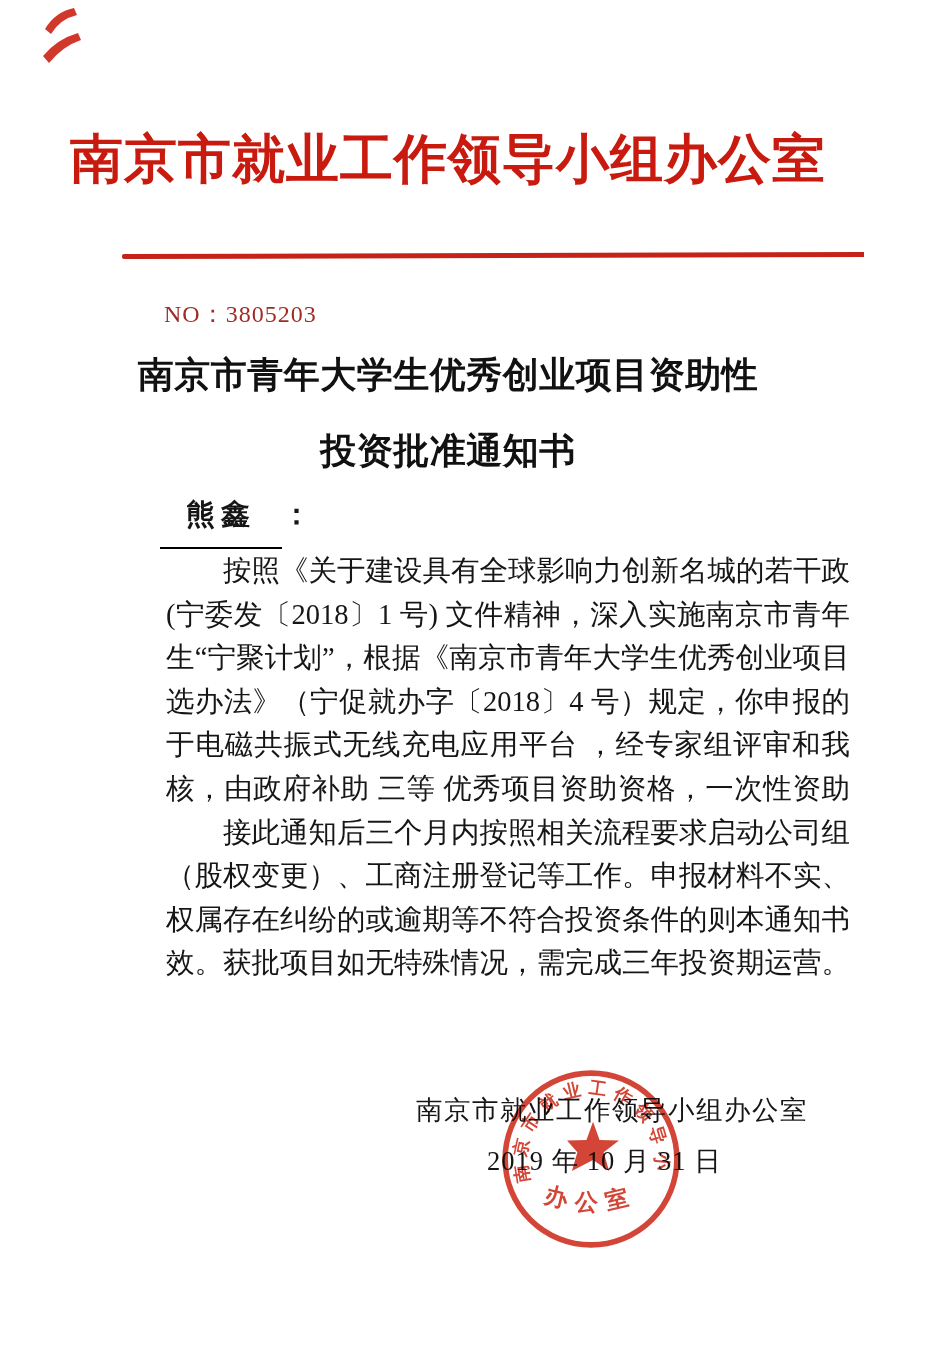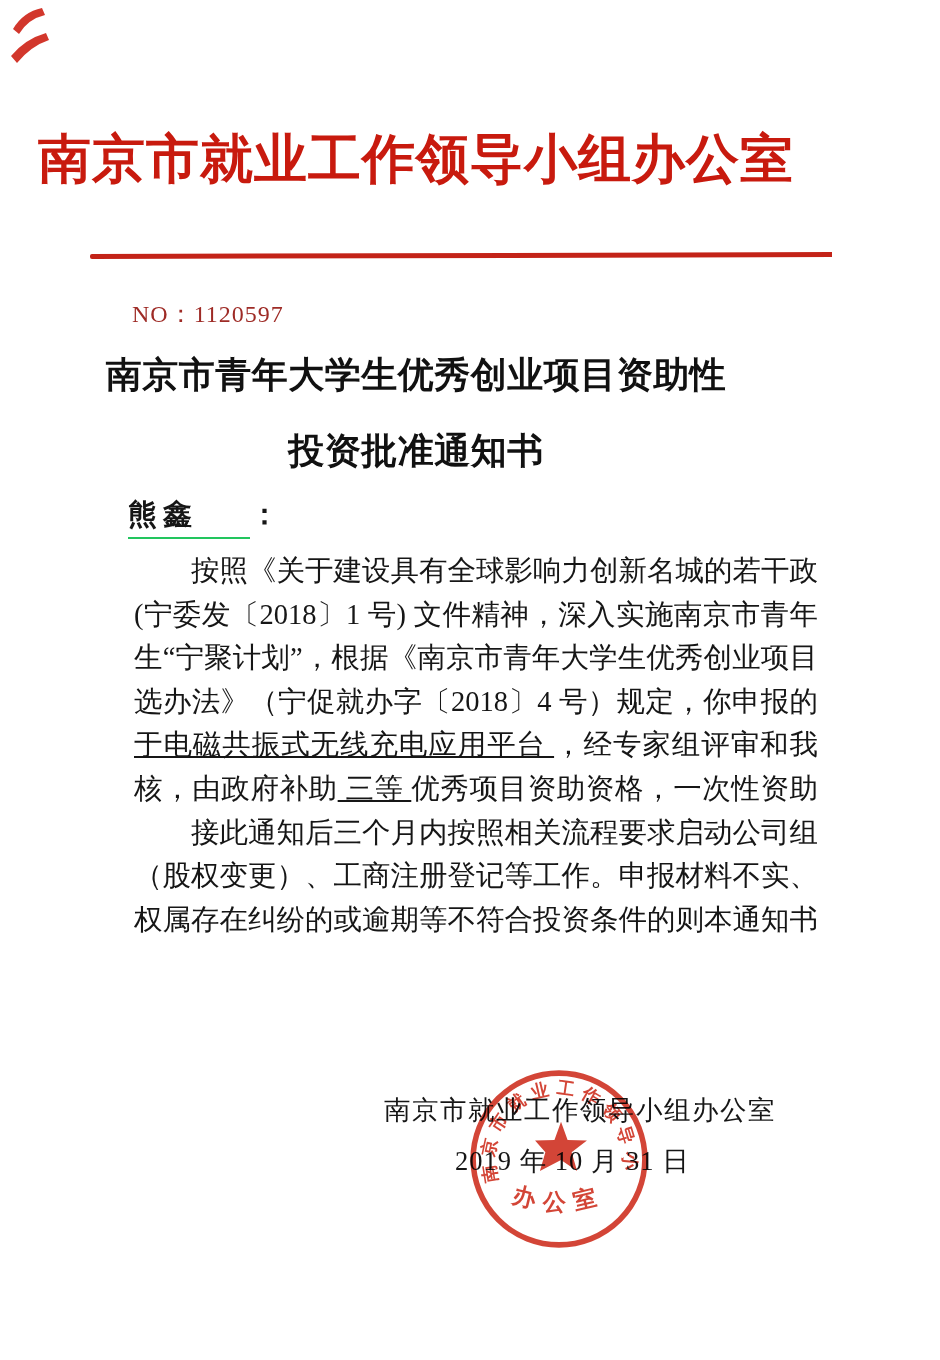--- a/index.html
+++ b/index.html
@@ -3,20 +3,21 @@
 <meta charset="utf-8">
 <style>
   html,body{margin:0;padding:0;background:#ffffff;}
   .page{
     position:relative;
     width:832px;height:1360px;
     background:#ffffff;
     overflow:hidden;
     font-family:"Liberation Serif","DejaVu Serif",serif;
     color:#1b1b1b;
+    margin-left:32px;
   }
   
   .letterhead{
     position:absolute;top:124px;left:0;right:0;
     text-align:center;
     font-size:53px;font-weight:bold;
     color:#c81a0e;
     letter-spacing:1px;
     white-space:nowrap;
   }
@@ -35,22 +36,22 @@
     letter-spacing:0.5px;white-space:nowrap;
   }
   .doc-title.l1{top:351px;}
   .doc-title.l2{top:427px;}
   
   .salutation{
     position:absolute;top:495px;left:128px;
     font-size:29px;font-weight:600;color:#161616;
   }
   .salutation .name{
-    display:inline-block;min-width:122px;
-    border-bottom:2px solid #22c55e;padding-bottom:2px;
+    display:inline-block;min-width:122px;text-align:center;
+    border-bottom:2px solid #000000;padding-bottom:12px;
     letter-spacing:6px;
   }
   
   .body-text{
     position:absolute;top:549px;left:134px;width:684px;
     font-size:28.5px;color:#161616;
   }
   .bline{
     height:43.6px;line-height:43.6px;
     white-space:nowrap;
@@ -59,21 +60,20 @@
     white-space:normal;
     text-align:justify;
     text-align-last:justify;
     text-justify:inter-character;
     overflow:hidden;
   }
   .bline span{display:inline;}
   .bline .u{
     border-bottom:2px solid #737373;
     padding-bottom:7px;
-    text-decoration:underline;
   }
   
   .closing-org{
     position:absolute;top:1092px;left:384px;
     font-size:26.5px;color:#161616;letter-spacing:1.5px;white-space:nowrap;
   }
   .closing-date{
     position:absolute;top:1143px;left:455px;
     font-size:26.5px;color:#161616;letter-spacing:1px;white-space:nowrap;
   }
@@ -91,39 +91,40 @@
 <div class="page">
 
   <svg class="corner-marks" viewBox="0 0 68 68">
     <path d="M9,27 Q19,10 38,6 L41,13 Q24,17 15,32 Z" fill="#cf271b"></path>
     <path d="M7,54 Q21,37 42,31 L45,38 Q27,44 13,61 Z" fill="#cf271b"></path>
   </svg>
 
   <div class="letterhead">南京市就业工作领导小组办公室</div>
   <div class="red-rule"></div>
 
-  <div class="doc-no">NO：1120597</div>
+  <div class="doc-no">NO：3805203</div>
 
   <div class="doc-title l1">南京市青年大学生优秀创业项目资助性</div>
   <div class="doc-title l2">投资批准通知书</div>
 
   <div class="salutation">
     <span class="name">熊鑫</span><span>：</span>
   </div>
 
   <div class="body-text" id="body-text">
       <div class="bline j"><span>　　按照《关于建设具有全球影响力创新名城的若干政策》</span></div>
       <div class="bline j"><span>(宁委发〔2018〕1 号) 文件精神，深入实施南京市青年大学</span></div>
       <div class="bline j"><span>生“宁聚计划”，根据《南京市青年大学生优秀创业项目遴</span></div>
       <div class="bline j"><span>选办法》（宁促就办字〔2018〕4 号）规定，你申报的项目</span></div>
       <div class="bline j"><span class="u">于电磁共振式无线充电应用平台&nbsp;</span><span>，经专家组评审和我办审</span></div>
       <div class="bline j"><span>核，由政府补助</span><span class="u">&nbsp;三等&nbsp;</span><span>优秀项目资助资格，一次性资助人民</span></div>
       <div class="bline j"><span>　　接此通知后三个月内按照相关流程要求启动公司组建</span></div>
       <div class="bline j"><span>（股权变更）、工商注册登记等工作。申报材料不实、技术</span></div>
       <div class="bline j"><span>权属存在纠纷的或逾期等不符合投资条件的则本通知书无</span></div>
+      <div class="bline"><span>效。获批项目如无特殊情况，需完成三年投资期运营。</span></div>
     </div>
 
   <div class="closing-org">南京市就业工作领导小组办公室</div>
   <div class="closing-date">2019 年 10 月 31 日</div>
 
   <svg class="seal" viewBox="0 0 190 196">
     <defs>
       <path id="seal-arc" d="M 34.9,121.9 A 64,64 0 1 1 155.1,121.9" fill="none"></path>
       <path id="seal-bottom-arc" d="M 52,143 Q 95,157 138,143" fill="none"></path>
     </defs>

